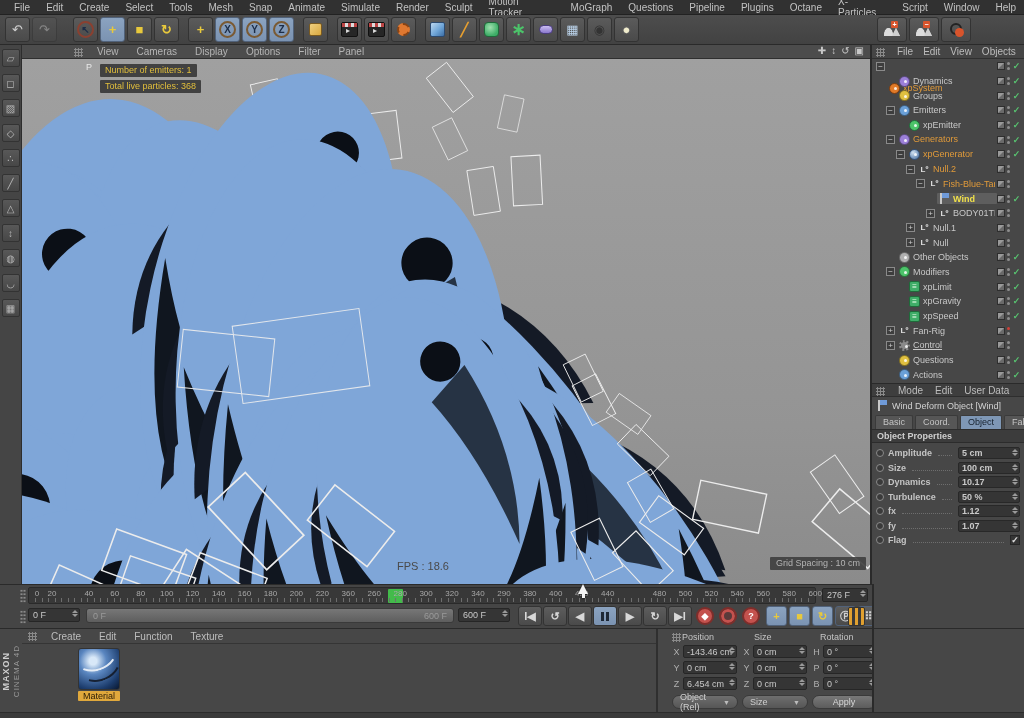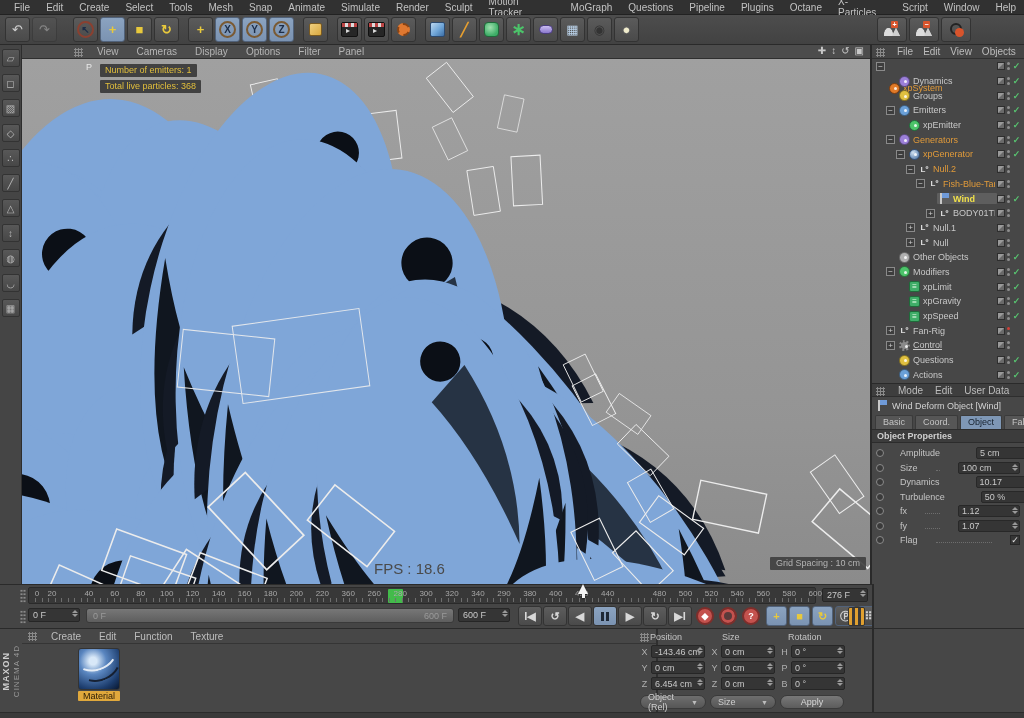--- a/index.html
+++ b/index.html
@@ -59,21 +59,21 @@
     background:radial-gradient(circle,#8a8a8a 1px,transparent 1.2px) 0 0/3px 3px; }
   #vp-menu .dots-handle{ left:52px; }
   #vp-corner { position:absolute; right:6px; top:0; display:flex; gap:5px; }
   #vp-corner span { color:#c8c8c8; font-size:10px; cursor:default; }
   #vp-canvas { position:absolute; left:0; top:14px; width:848px; height:525px;
     background:linear-gradient(#a0a0a0,#949494 70%,#8b8b8b); overflow:hidden; }
   #fish-svg { position:absolute; left:0; top:0; }
   .vp-badge { position:absolute; background:rgba(56,56,56,.92); color:#e2bf3c;
     font-size:9px; padding:1px 5px 2px; border-radius:1px; white-space:nowrap; }
   #persp-frag { position:absolute; left:64px; top:3px; color:#e8e8e8; font-size:9px; }
-  #fps-label { position:absolute; left:352px; top:501px; color:#4a4a4a; font-size:15px; }
+  #fps-label { position:absolute; left:375px; top:501px; color:#4a4a4a; font-size:11px; }
   #grid-label { position:absolute; right:4px; top:498px; background:rgba(62,62,62,.9); color:#b4b4b4; font-size:9px; padding:1px 6px 2px; border-radius:1px;}
   
   #right-panel { position:absolute; left:870px; top:45px; width:154px; height:539px;
     background:#474747; border-left:2px solid #2a2a2a; }
   #om-menu { position:relative; height:14px; background:#454545; border-bottom:1px solid #303030;
     display:flex; align-items:center; padding-left:20px; }
   #om-menu .mi { padding:0 5px; color:#bdbdbd; }
   #om-menu .dots-handle { left:4px; }
   #object-tree { position:relative; height:324px; overflow:hidden; background:#474747; }
   .trow { height:14.7px; display:flex; align-items:center; position:relative; }
@@ -102,21 +102,21 @@
   .flagicon { width:9px; height:11px; position:relative; flex:none; }
   .flagicon::before { content:""; position:absolute; left:0; top:0; width:1.5px; height:11px; background:#c8c8c8; }
   .flagicon::after { content:""; position:absolute; left:1.5px; top:0; width:7px; height:5px; background:#6f9ad8; }
   #am-tabs { display:flex; gap:2px; padding:1px 3px 0; height:15px; }
   .tab { background:#565656; border:1px solid #3a3a3a; border-bottom:none; border-radius:2px 2px 0 0;
     padding:1px 7px 0; color:#c4c4c4; font-size:9px; }
   .tab.active { background:#7e97b5; color:#16212e; }
   #am-section { height:14px; background:#3c3c3c; border-top:1px solid #2c2c2c; border-bottom:1px solid #2c2c2c;
     display:flex; align-items:center; padding-left:5px; font-weight:bold; color:#cscsc; color:#cfcfcf; font-size:9px; }
   #attr-rows { padding:3px 4px 0 4px; }
-  .arow { display:flex; align-items:center; height:14.5px; gap:16px; }
+  .arow { display:flex; align-items:center; height:14.5px; gap:4px;font-weight:bold; }
   .adot { width:8px; height:8px; border-radius:50%; border:1.5px solid #8a8a8a; background:#3a3a3a; flex:none; }
   .alabel { color:#c4c4c4; font-size:9px; white-space:nowrap; }
   .aleader { flex:1; border-bottom:1px dotted #6e6e6e; height:6px; margin:0 2px; }
   .afld { width:62px; height:12px; background:#353535; border:1px solid #282828; border-radius:2px;
     color:#c9c9c9; font-size:9px; display:flex; align-items:center; padding:0 3px; position:relative; flex:none;}
   .stp { position:absolute; right:1px; top:1px; display:flex; flex-direction:column; gap:1px; }
   .stp i { width:0; height:0; border-left:3px solid transparent; border-right:3px solid transparent; }
   .stp i.up { border-bottom:3.5px solid #9a9a9a; }
   .stp i.dn { border-top:3.5px solid #9a9a9a; }
   .achk { width:10px; height:10px; background:#353535; border:1px solid #262626; color:#e0e0e0;
@@ -169,21 +169,21 @@
   #mat-menu { position:relative; height:15px; border-bottom:1px solid #353535; display:flex; align-items:center; padding-left:20px;}
   #mat-menu .mi { padding:0 9px; color:#bdbdbd; }
   #mat-menu .dots-handle { left:6px; top:3px; }
   #mat-ball { position:absolute; left:56px; top:19px; width:42px; height:42px; border-radius:3px;
     background:radial-gradient(circle at 35% 30%, #d8e8f8 0 10%, #5a86c0 35%, #1c3c6c 75%, #0a1830 100%); overflow:hidden; border:1px solid #333;}
   #mat-ball .arc { position:absolute; width:44px; height:34px; border:2px solid transparent; border-bottom-color:rgba(240,244,250,.9); border-radius:50%; }
   #mat-ball .a1 { left:-6px; top:-12px; transform:rotate(-18deg); }
   #mat-ball .a2 { left:-2px; top:-2px; transform:rotate(-24deg); border-bottom-color:rgba(16,22,34,.85); }
   #mat-label { position:absolute; left:56px; top:62px; width:42px; background:#e0a83c; color:#2a1c06;
     font-size:9px; text-align:center; border-radius:1px; }
-  #coords { position:absolute; left:636px; top:0; width:210px; height:84px; }
+  #coords { position:absolute; left:668px; top:0; width:210px; height:84px; }
   #coords-header { position:relative; height:15px; display:flex; align-items:center; }
   #coords-header .hd { position:absolute; color:#c4c4c4; font-size:9px; }
   #coords .dots-handle { left:4px; top:4px; }
   .crow { position:absolute; height:14px; display:flex; }
   .ccell { position:absolute; display:flex; align-items:center; gap:2px; }
   .chip { width:9px; text-align:center; color:#b0b0b0; font-size:9px; }
   .cfld { width:54px; height:13px; background:#353535; border:1px solid #262626; border-radius:2px;
     color:#c9c9c9; font-size:9px; display:flex; align-items:center; padding:0 3px; position:relative;}
   .dd { position:absolute; top:66px; height:14px; width:66px; border-radius:7px;
     background:linear-gradient(#6e6e6e,#565656); border:1px solid #3a3a3a; color:#cfcfcf;
@@ -842,21 +842,21 @@
             <span class="tsq"></span>
             <span class="tdots">
               <i></i>
               <i></i>
             </span>
             <span class="tstat">✓</span>
           </span>
         </div>
         <div class="trow" style="padding-left: 14px;">
           <span class="texp">−</span>
-          <span style="display: flex; align-items: center; flex: 1 1 0%; min-width: 0px; padding: 0px 2px;">
+          <span style="display: flex; align-items: flex-start; flex: 1 1 0%; min-width: 0px; padding: 0px 2px;">
             <span class="ticon round" style="background: rgb(155, 127, 216); border: 1px solid rgba(0, 0, 0, 0.4);"></span>
             <span class="tlabel orange">Generators</span>
           </span>
           <span class="tright">
             <span class="tsq"></span>
             <span class="tdots">
               <i></i>
               <i></i>
             </span>
             <span class="tstat">✓</span>

